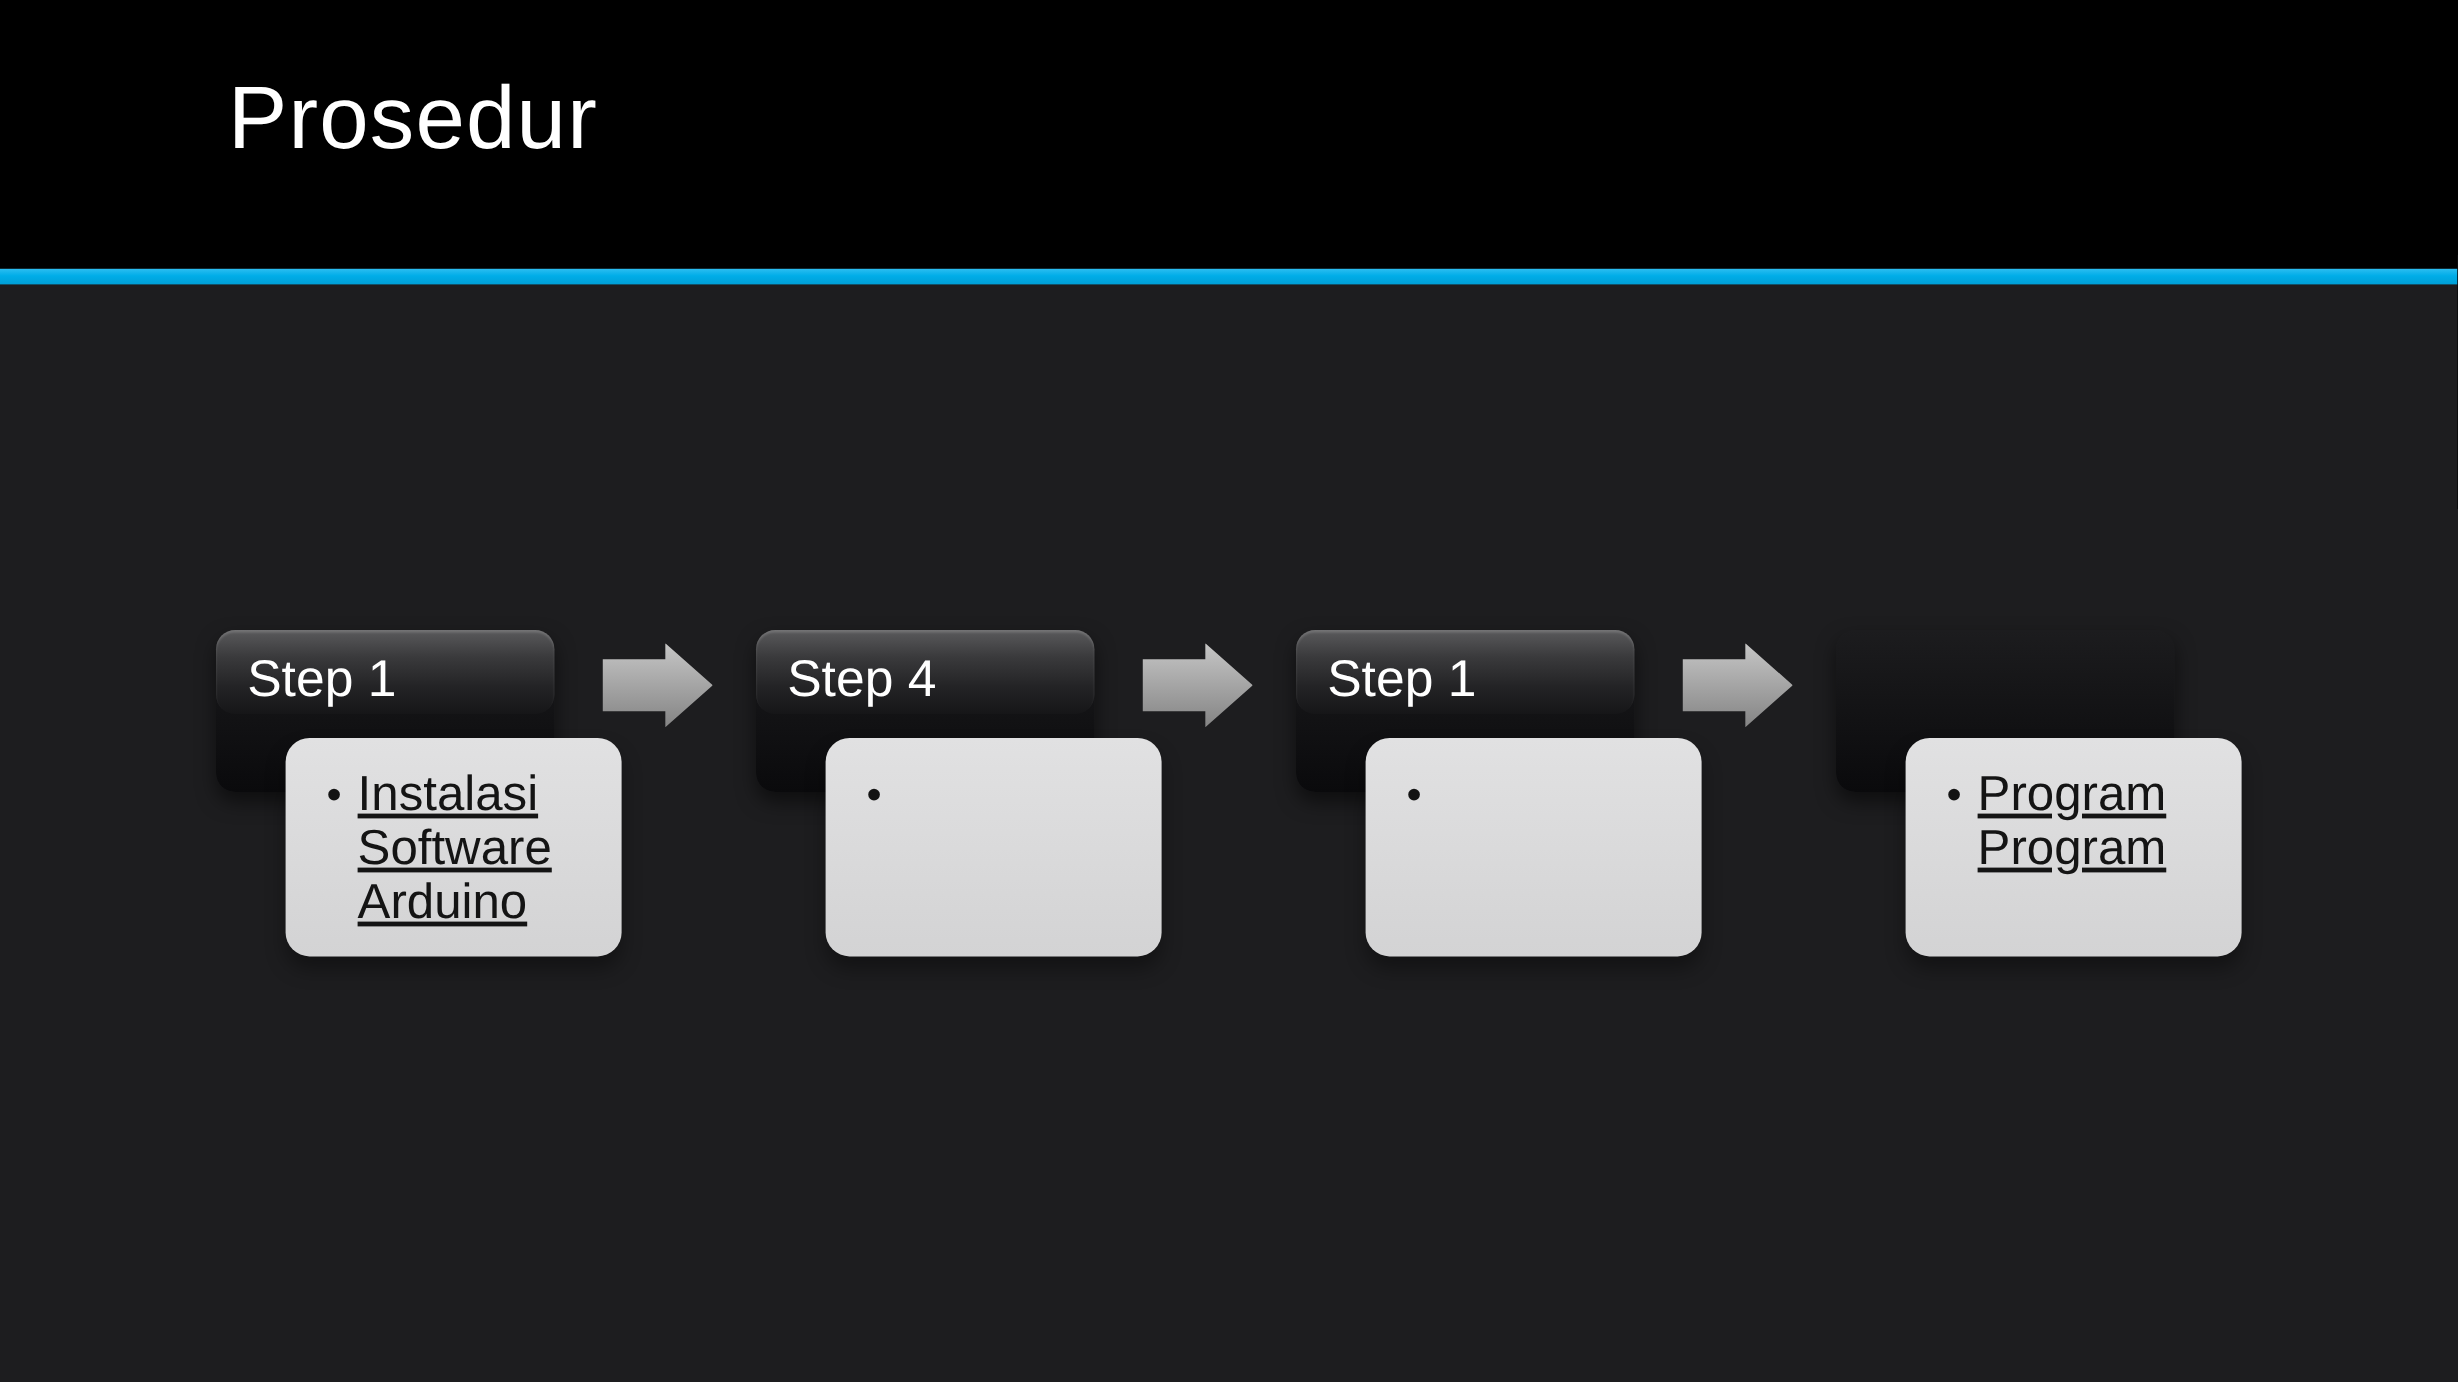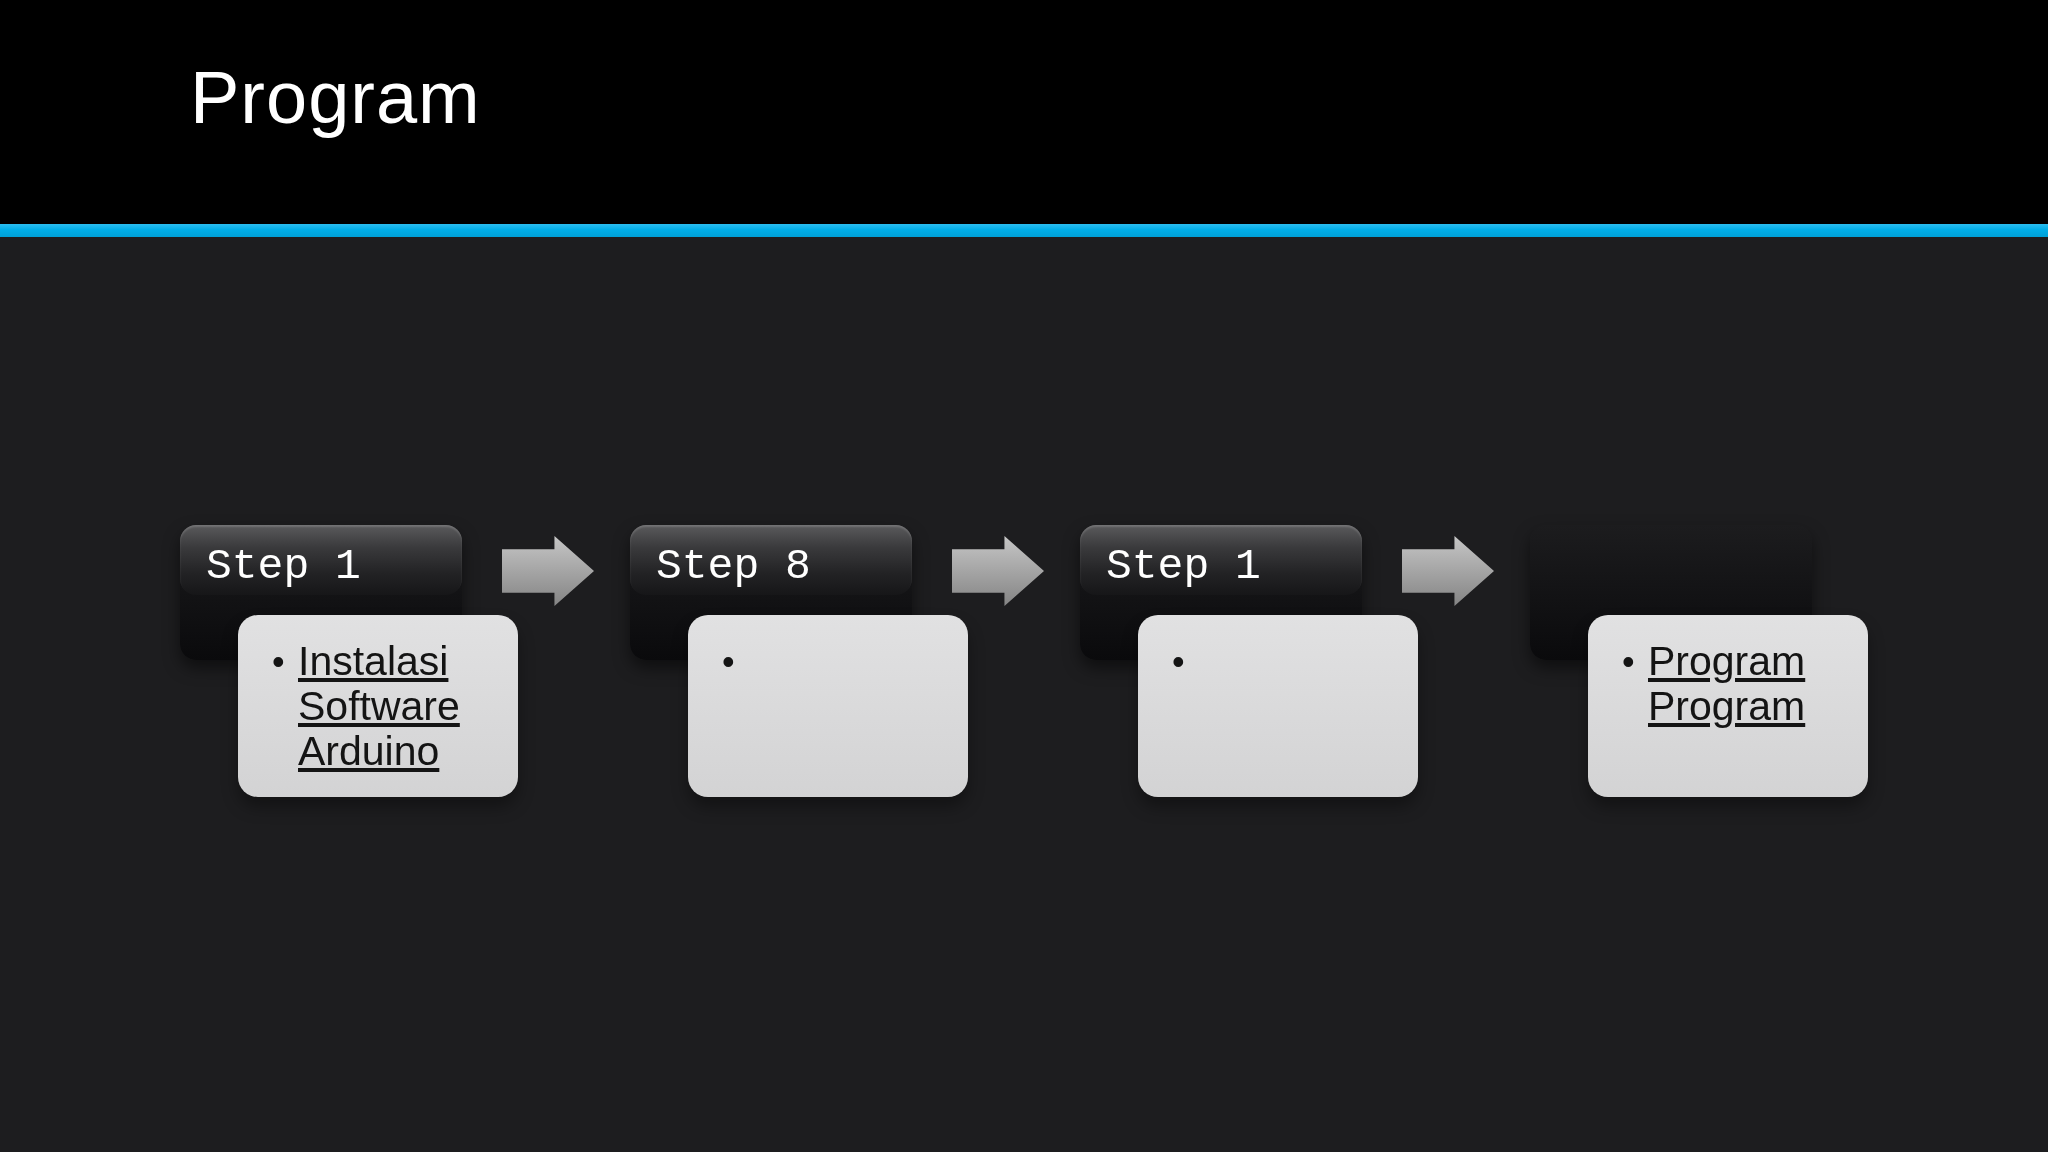--- a/index.html
+++ b/index.html
@@ -29,21 +29,21 @@
     box-shadow:0 8px 16px rgba(0,0,0,0.5);
   }
   .step-header {
     position:absolute; left:0; top:0; width:282px; height:70px;
     border-radius:16px;
     background:linear-gradient(180deg,#5a5a5c 0%,#3a3a3c 32%,#232325 68%,#161618 100%);
     box-shadow:inset 0 2px 2px rgba(255,255,255,0.16);
     box-sizing:border-box;
     display:flex; align-items:center;
     padding:12px 0 0 26px;
-    color:#ffffff; font-size:43px;font-family:Liberation Mono, monospace;
+    color:#ffffff; font-size:43px;
   }
   .step-body {
     position:absolute; left:58px; top:90px; width:280px; height:182px;
     border-radius:20px;
     background:linear-gradient(180deg,#e1e1e2 0%,#d3d3d4 100%);
     box-shadow:0 10px 16px rgba(0,0,0,0.35);
     box-sizing:border-box;
     padding:24px 16px 0 34px;
     color:#141414; font-size:41px; line-height:45px;
   }
@@ -59,21 +59,21 @@
 
   .s1 { left:180px; }  .s2 { left:630px; }  .s3 { left:1080px; }  .s4 { left:1530px; }
   .a1 { left:502px; }  .a2 { left:952px; }  .a3 { left:1402px; }
 </style>
 </head>
 <body>
 
 <div class="stage">
 
   <div class="title-band">
-    <h1 class="slide-title">Program</h1>
+    <h1 class="slide-title">Prosedur</h1>
   </div>
 
   <div class="accent-line"></div>
 
   <div class="step s1">
     <div class="step-card"></div>
     <div class="step-header">
       <span>Step 1</span>
     </div>
     <div class="step-body">
@@ -82,21 +82,21 @@
         <span class="bullet-text">Instalasi Software Arduino</span>
       </div>
     </div>
   </div>
 
   <div class="flow-arrow a1"></div>
 
   <div class="step s2">
     <div class="step-card"></div>
     <div class="step-header">
-      <span>Step 8</span>
+      <span>Step 4</span>
     </div>
     <div class="step-body">
       <div class="bullet-row">
         <span class="bullet-dot">•</span>
       </div>
     </div>
   </div>
 
   <div class="flow-arrow a2"></div>
 

